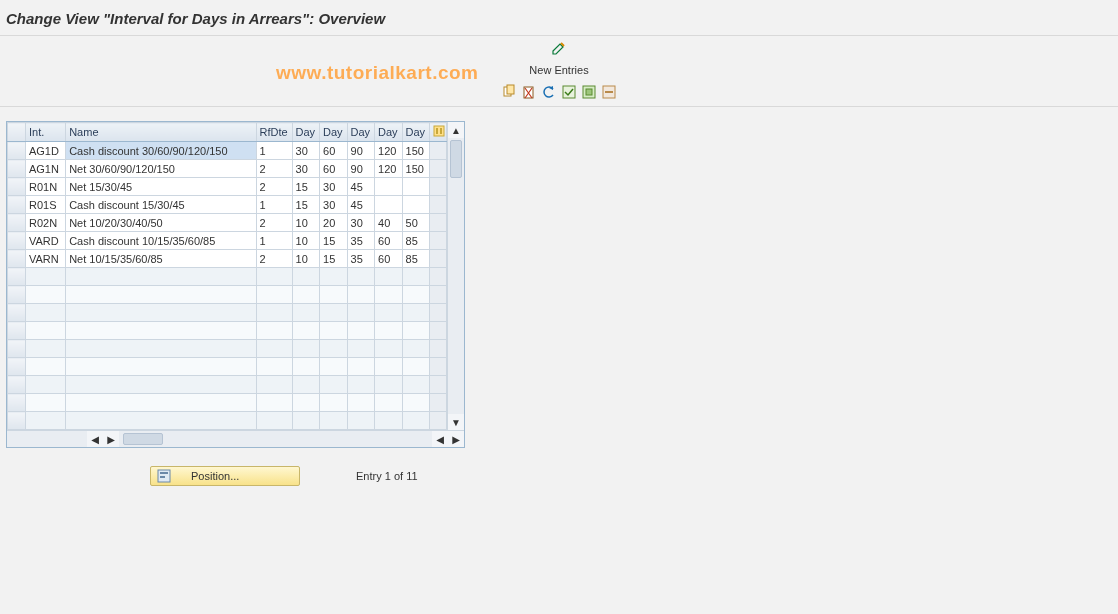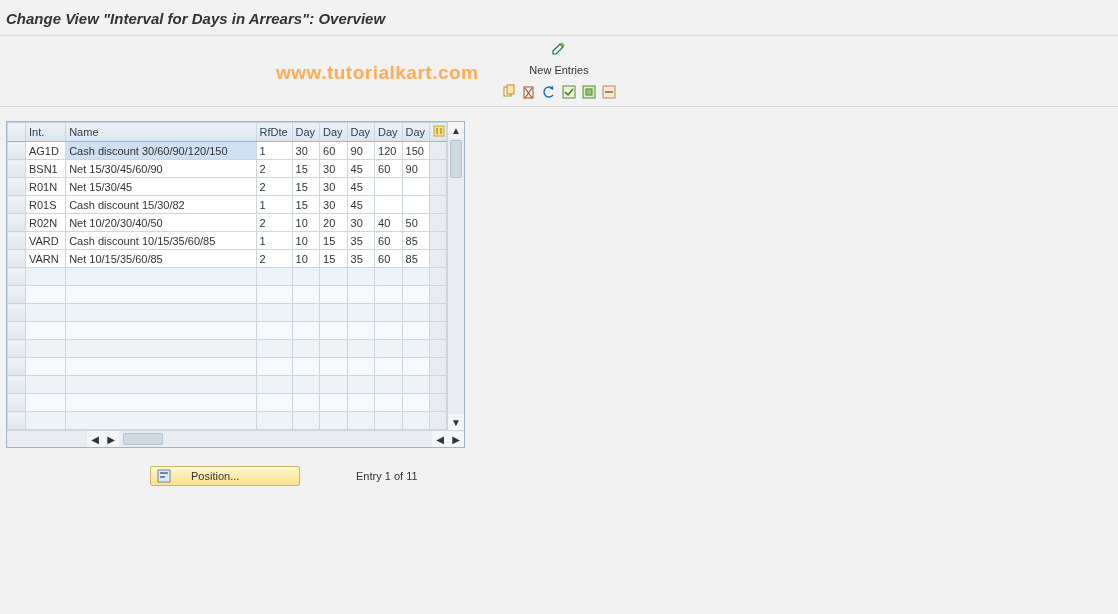--- a/index.html
+++ b/index.html
@@ -329,46 +329,46 @@
               <td>1</td>
               <td>30</td>
               <td>60</td>
               <td>90</td>
               <td>120</td>
               <td>150</td>
               <td style="background: rgb(233, 237, 242);"></td>
             </tr>
             <tr>
               <td class="rowsel"></td>
-              <td>BSN1</td>
-              <td>Net 15/30/45/60/90</td>
+              <td>AG1N</td>
+              <td>Net 30/60/90/120/150</td>
               <td>2</td>
-              <td>15</td>
               <td>30</td>
-              <td>45</td>
               <td>60</td>
               <td>90</td>
+              <td>120</td>
+              <td>150</td>
               <td style="background: rgb(233, 237, 242);"></td>
             </tr>
             <tr>
               <td class="rowsel"></td>
               <td>R01N</td>
               <td>Net 15/30/45</td>
               <td>2</td>
               <td>15</td>
               <td>30</td>
               <td>45</td>
               <td></td>
               <td></td>
               <td style="background: rgb(233, 237, 242);"></td>
             </tr>
             <tr>
               <td class="rowsel"></td>
               <td>R01S</td>
-              <td>Cash discount 15/30/82</td>
+              <td>Cash discount 15/30/45</td>
               <td>1</td>
               <td>15</td>
               <td>30</td>
               <td>45</td>
               <td></td>
               <td></td>
               <td style="background: rgb(233, 237, 242);"></td>
             </tr>
             <tr>
               <td class="rowsel"></td>

